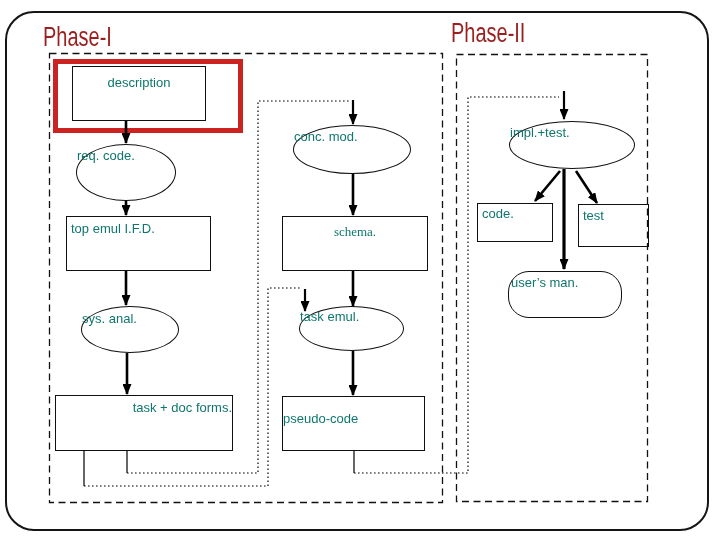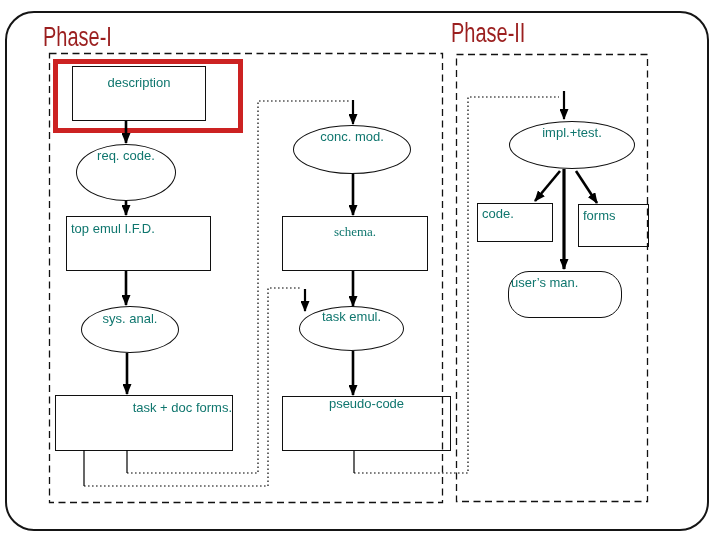--- a/index.html
+++ b/index.html
@@ -12,34 +12,34 @@
     position:absolute; color:#9b1f1f; font-size:27px; line-height:1;
     transform:scaleX(.74); transform-origin:left top; white-space:nowrap;
   }
   .t-p1{left:43px; top:24px;}
   .t-p2{left:451px; top:20px;}
   .node{
     position:absolute; border:1px solid #101010; background:#fff;
     color:#0f766e; font-size:13px; line-height:1.15;
   }
   .lbl{display:block; white-space:nowrap;}
-  .ellipse{border-radius:50%; text-align:center; background:transparent;}
+  .ellipse{border-radius:50%; background:transparent;}
   .hl{
     position:absolute; left:53px; top:59px; width:190px; height:74px;
     border:5px solid #cc2222; background:transparent;
   }
   .n-desc  {left:72px;  top:66px;  width:134px; height:55px; text-align:center; padding-top:9px;}
   .n-req   {left:76px;  top:144px; width:100px; height:57px; padding-top:4px;}
   .n-ifd   {left:66px;  top:216px; width:145px; height:55px; padding-left:4px; padding-top:5px;}
   .n-sys   {left:81px;  top:306px; width:98px;  height:47px; padding-top:5px;}
   .n-tdf   {left:55px;  top:395px; width:178px; height:56px; text-align:right; padding-top:5px;}
   .n-conc  {left:293px; top:125px; width:118px; height:49px; padding-top:4px;}
   .n-schema{left:282px; top:216px; width:146px; height:55px; text-align:center; padding-top:8px;font-family:Liberation Serif, serif;}
   .n-emul  {left:299px; top:306px; width:105px; height:45px; padding-top:3px;}
-  .n-pseudo{left:282px; top:396px; width:169px; height:55px; text-align:center; padding-top:0;}
+  .n-pseudo{left:282px; top:396px; width:143px; height:55px; text-align:left; padding-top:15px;}
   .n-impl  {left:509px; top:121px; width:126px; height:48px; padding-top:4px;}
   .n-code  {left:477px; top:203px; width:76px;  height:39px; padding-left:4px; padding-top:3px;}
   .n-tests {left:578px; top:204px; width:71px;  height:43px; padding-left:4px; padding-top:4px;}
   .n-users {left:508px; top:271px; width:114px; height:47px; padding-left:2px; padding-top:4px;border-radius:21px;}
   #overlay{position:absolute; left:0; top:0; pointer-events:none;}
 </style>
 </head>
 <body>
 
 <div id="canvas">
@@ -78,21 +78,21 @@
     <span class="lbl">pseudo-code</span>
   </div>
 
   <div class="node ellipse n-impl">
     <span class="lbl">impl.+test.</span>
   </div>
   <div class="node n-code">
     <span class="lbl">code.</span>
   </div>
   <div class="node n-tests">
-    <span class="lbl">forms</span>
+    <span class="lbl">test</span>
   </div>
   <div class="node n-users">
     <span class="lbl">user’s man.</span>
   </div>
 
   <svg id="overlay" width="720" height="540" viewBox="0 0 720 540">
     <defs>
       <marker id="ah" markerUnits="userSpaceOnUse" markerWidth="11" markerHeight="9" refX="10" refY="4.5" orient="auto">
         <path d="M0,0 L11,4.5 L0,9 z" fill="#000"></path>
       </marker>

